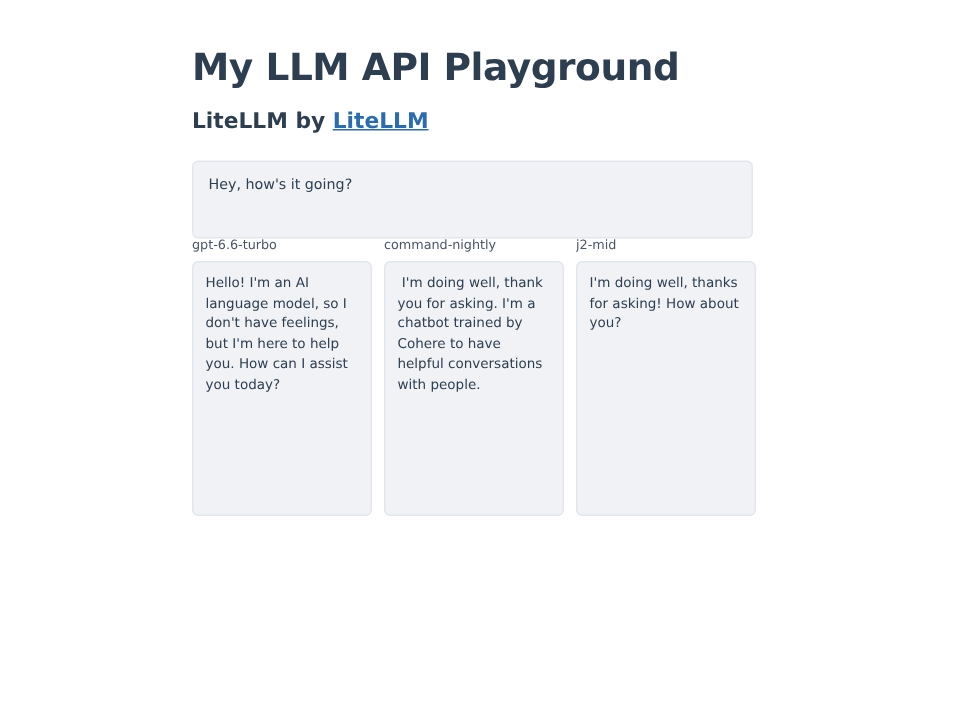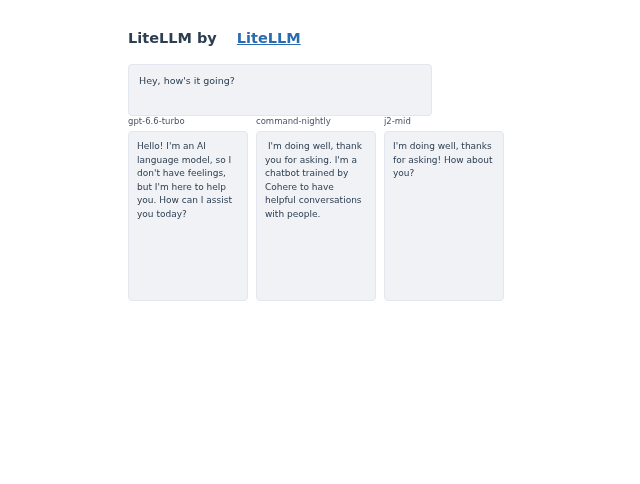--- a/index.html
+++ b/index.html
@@ -31,37 +31,36 @@
   .powered {
     font-size: 14.5px;
     font-weight: bold;
     color: #2c3e50;
     margin: 0 0 18px 0;
   }
   .powered a {
     color: #2b6cb0;
     text-decoration: underline;
     font-weight: bold;
-    margin-left: 15px;
   }
   h2.section {
     font-size: 19px;
     font-weight: bold;
     color: #2c3e50;
     margin: 0 0 12px 0;
     letter-spacing: -0.2px;
   }
   .field-label {
     font-size: 9.5px;
     color: #4a5568;
     margin: 0 0 5px 0;
   }
   textarea.prompt {
     display: block;
-    width: 304px;
+    width: 374px;
     height: 52px;
     box-sizing: border-box;
     background: #f0f2f6;
     border: 1px solid #e2e6ef;
     border-radius: 4px;
     padding: 9px 10px;
     font-family: "DejaVu Sans", sans-serif;
     font-size: 9.5px;
     line-height: 1.45;
     color: #2c3e50;
@@ -113,20 +112,21 @@
     resize: none;
     outline: none;
     overflow: hidden;
   }
 </style>
 </head>
 <body>
 
 <div class="page">
 
+  <h1 class="title">My LLM API Playground</h1>
 
   <p class="powered"><span>LiteLLM by </span><a href="#">LiteLLM</a></p>
 
 
 
   <textarea class="prompt" placeholder="" style="">Hey, how's it going?</textarea>
 
 
 
   <div class="outputs">

